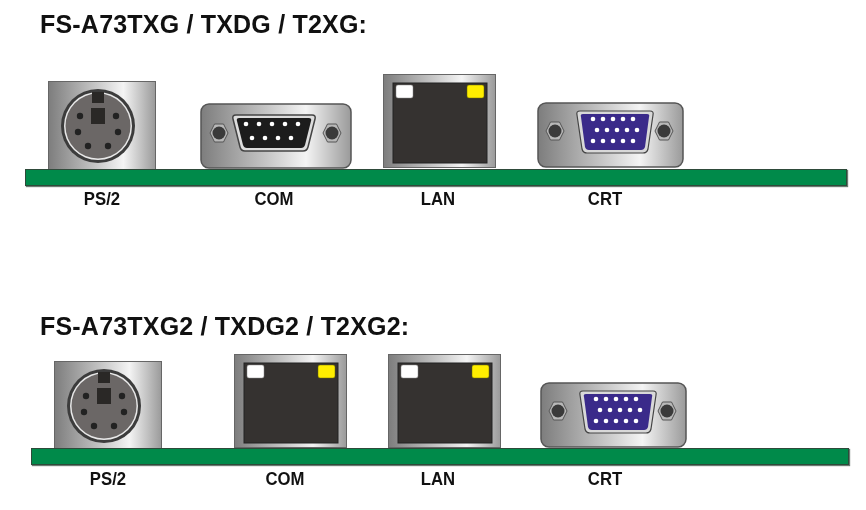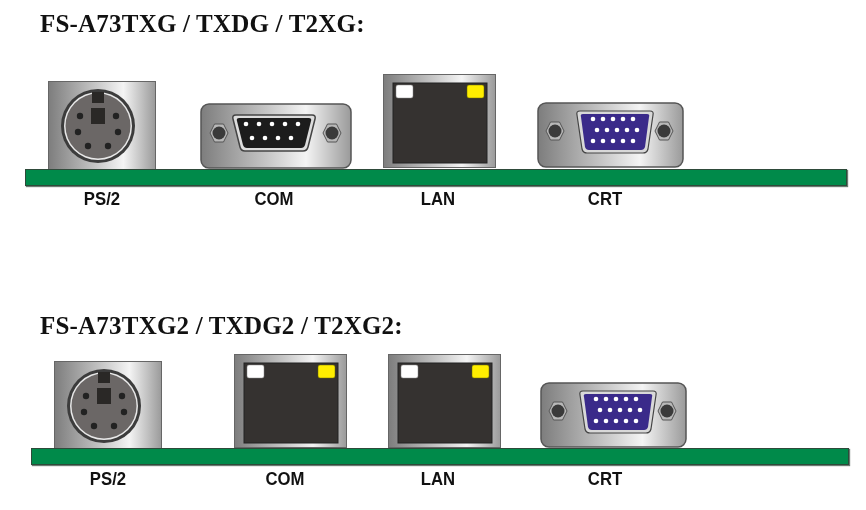--- a/index.html
+++ b/index.html
@@ -1,19 +1,19 @@
 <!DOCTYPE html>
 <html><head>
 <meta charset="utf-8">
 <style>
   html, body { margin: 0; padding: 0; background: #ffffff; }
   body { width: 866px; height: 510px; position: relative; overflow: hidden;
          font-family: "Liberation Sans", sans-serif; }
   .title { position: absolute; left: 40px; font-weight: bold; font-size: 25px;
-           color: #111; letter-spacing: 0.2px; white-space: nowrap; font-family: Liberation Serif, serif; }
+           color: #111; letter-spacing: 0.2px; white-space: nowrap; }
   .panel { position: absolute; left: 0; width: 687px; height: 230px; }
   .board { position: absolute; left: 25px; width: 822px; height: 17px;
            background: #008a4a; border: 1px solid #2e4a3a; box-sizing: border-box;
            box-shadow: 1px 1px 1px #6a7a70; }
   .label { position: absolute; font-weight: bold; font-size: 19px; color: #111;
            text-align: center; width: 100px; transform: scaleX(0.88); }
   .port { position: absolute; }
   svg { display: block; }
 </style>
 </head>

